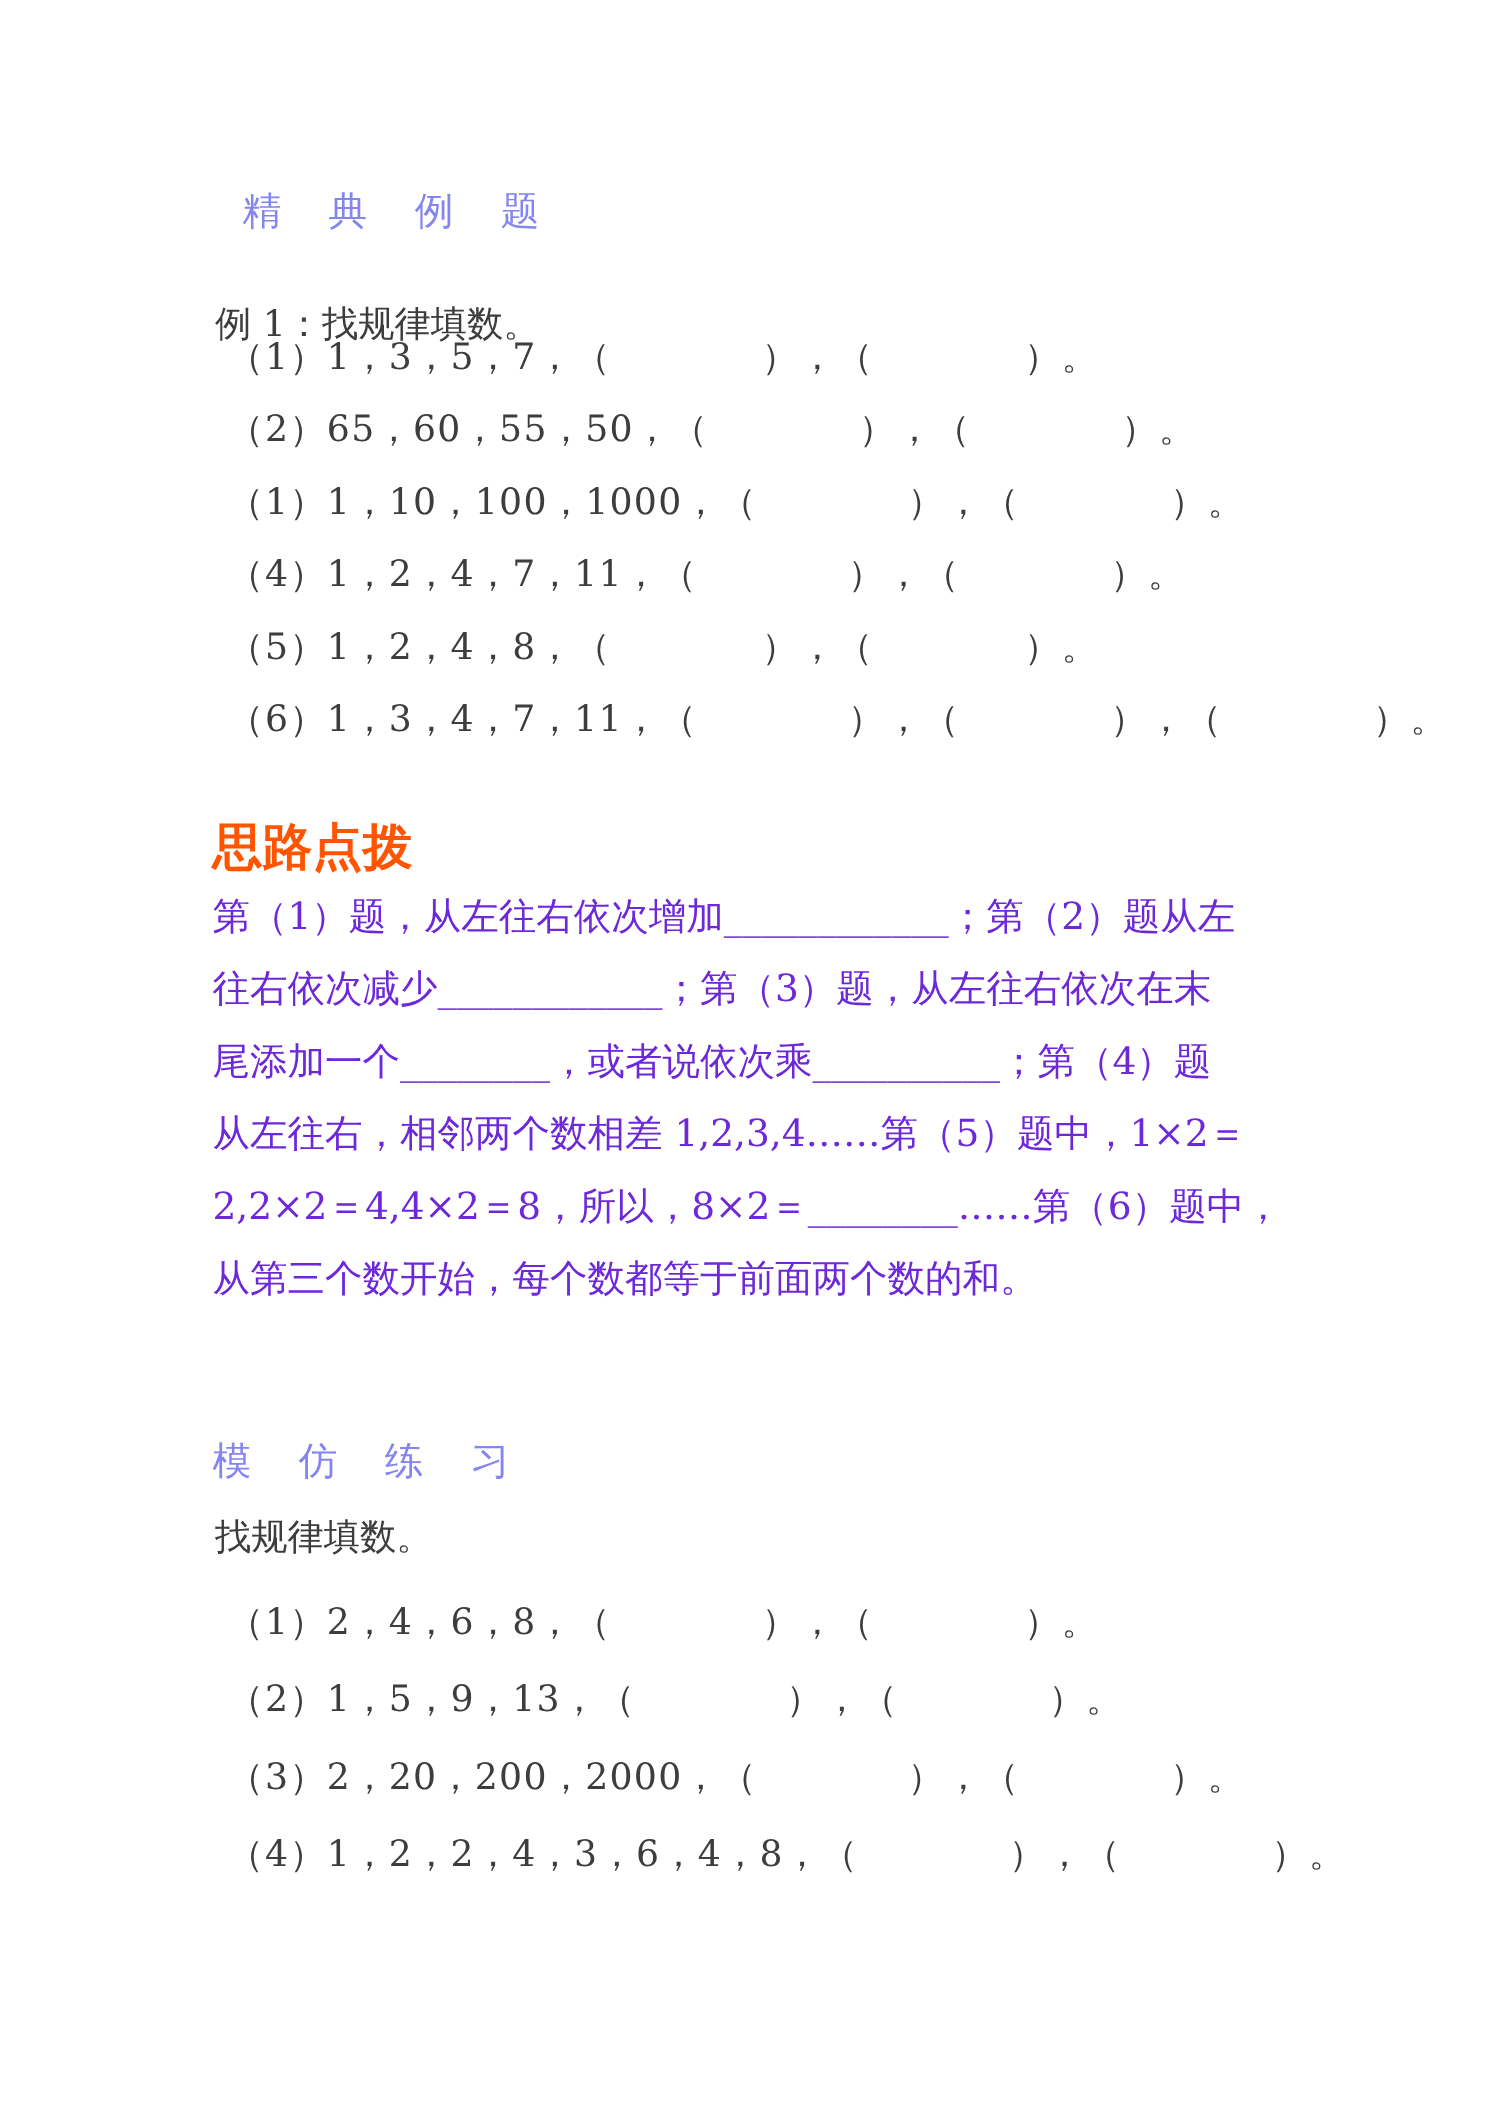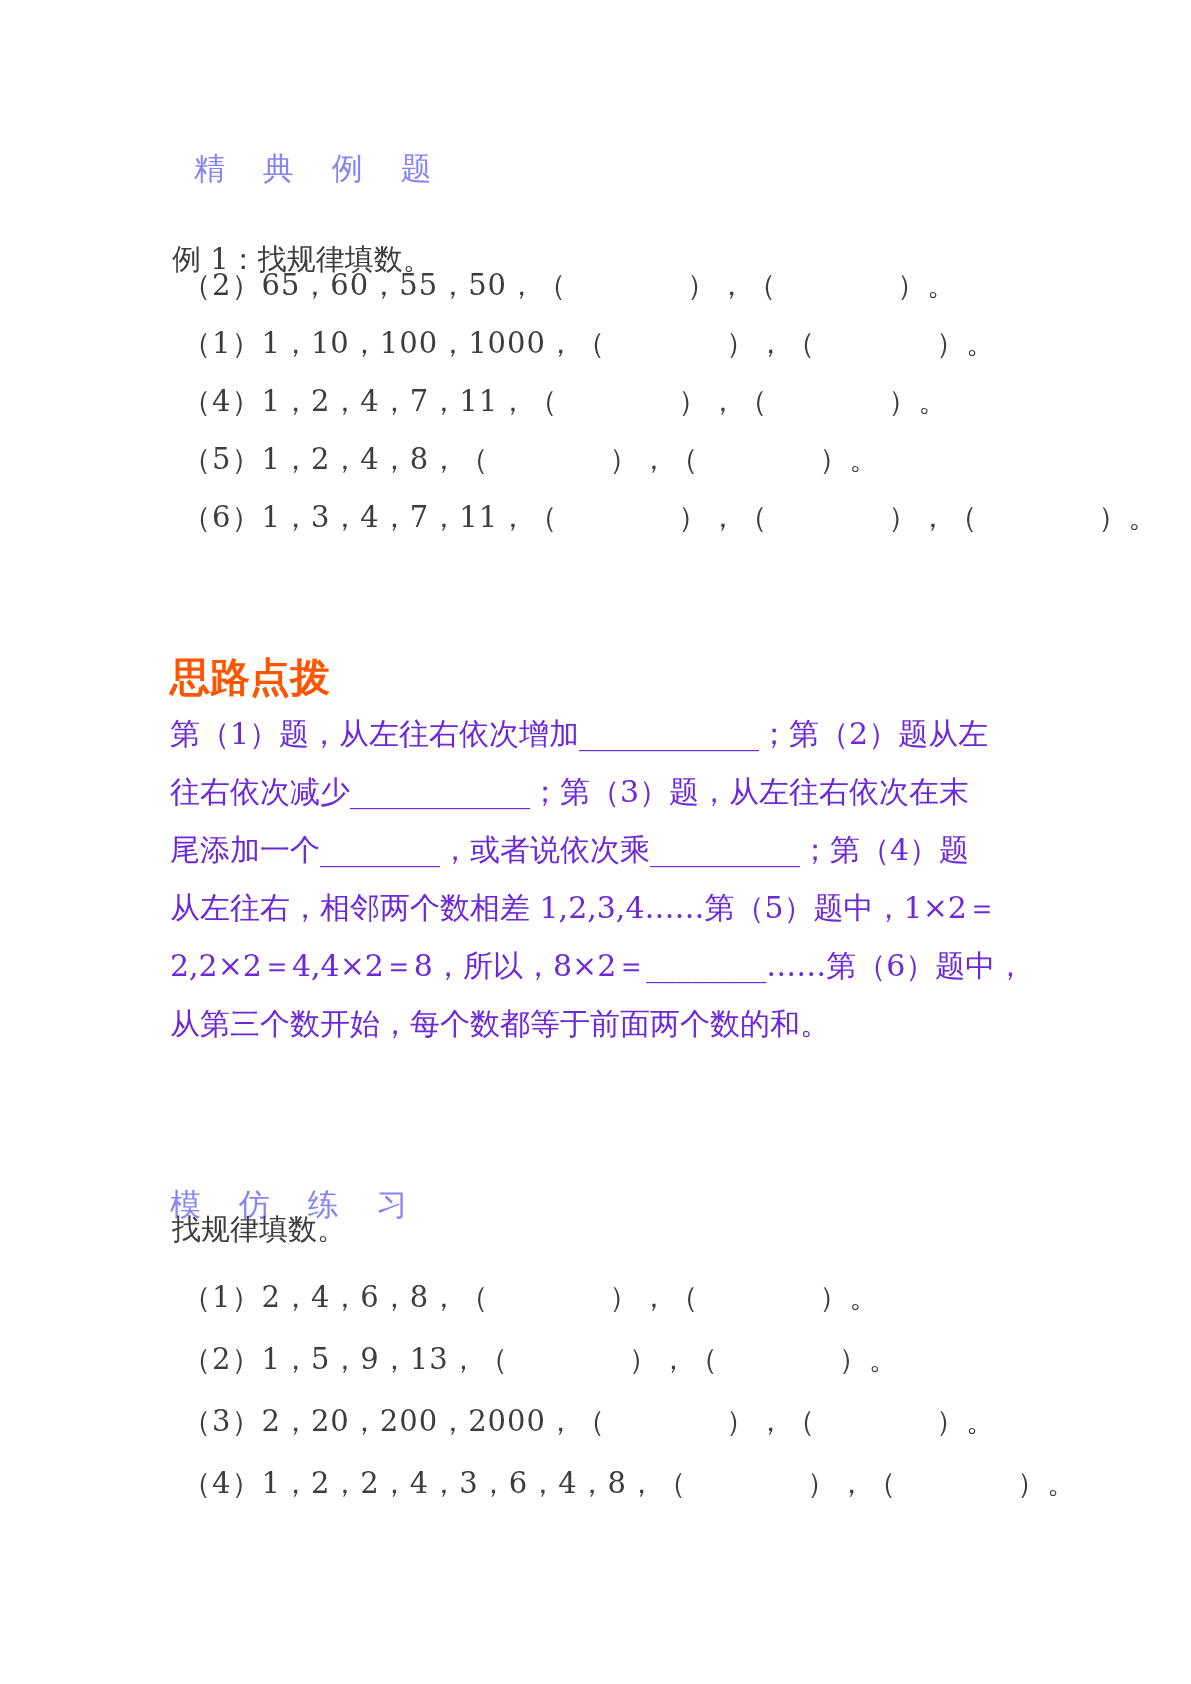--- a/index.html
+++ b/index.html
@@ -18,21 +18,21 @@
   .section-heading {
     position: absolute;
     left: 170px;
     font-size: 31px;
     letter-spacing: 14px;
     color: #8585f2;
     font-family: "DejaVu Serif", "Liberation Serif", serif;
     white-space: nowrap;
   }
   #classic-heading { top: 148px; margin-left: 24px; }
-  #practice-heading { top: 1148px; margin-top: 36px; }
+  #practice-heading { top: 1148px; }
 
   .example-title {
     position: absolute;
     left: 172px;
     top: 208px;
     font-size: 29px;
     color: #3d3d3d;
     white-space: nowrap;
     margin-top: 32px;
   }
@@ -90,20 +90,21 @@
 </head>
 <body>
 
 <div class="page">
 
   <div id="classic-heading" class="section-heading">精 典 例 题</div>
 
   <div class="example-title">例 1：找规律填数。</div>
 
   <div id="classic-problems" class="problems-block">
+    <div class="problem-line">（1）1，3，5，7，（　　　　），（　　　　）。</div>
     <div class="problem-line">（2）65，60，55，50，（　　　　），（　　　　）。</div>
     <div class="problem-line">（1）1，10，100，1000，（　　　　），（　　　　）。</div>
     <div class="problem-line">（4）1，2，4，7，11，（　　　　），（　　　　）。</div>
     <div class="problem-line">（5）1，2，4，8，（　　　　），（　　　　）。</div>
     <div class="problem-line">（6）1，3，4，7，11，（　　　　），（　　　　），（　　　　）。</div>
   </div>
 
   <div class="tips-heading">思路点拨</div>
 
   <div class="tips-block">

